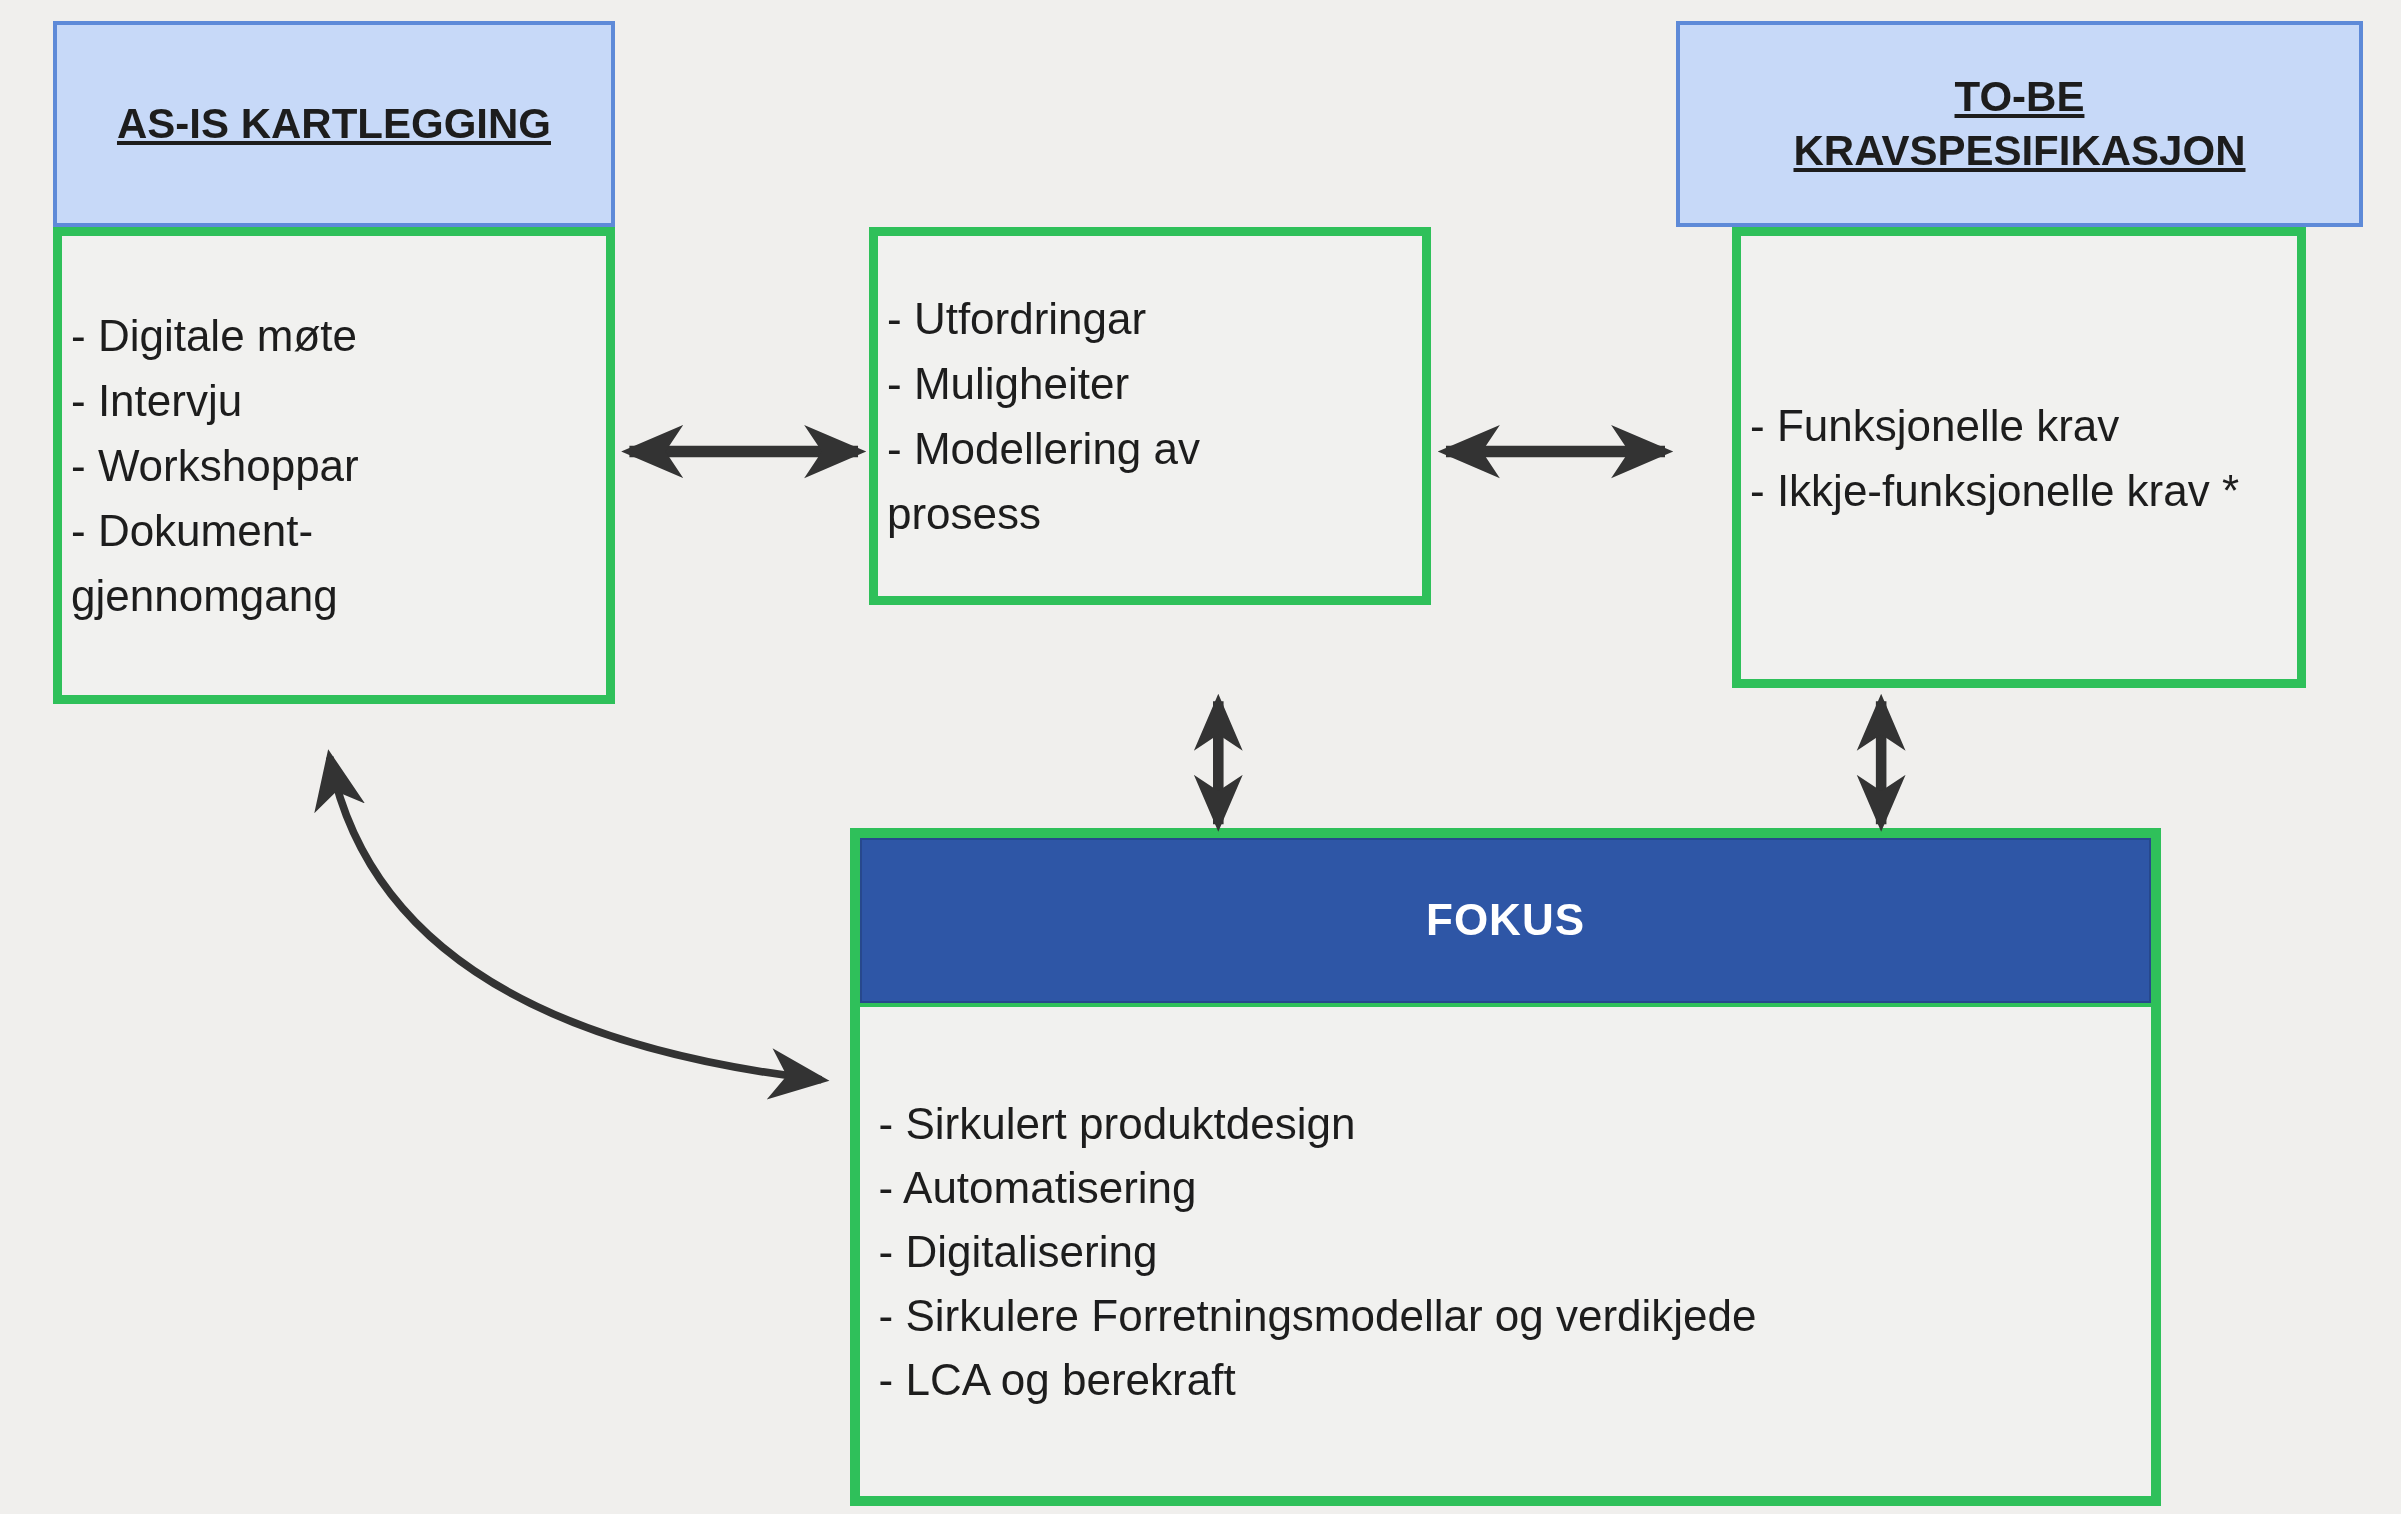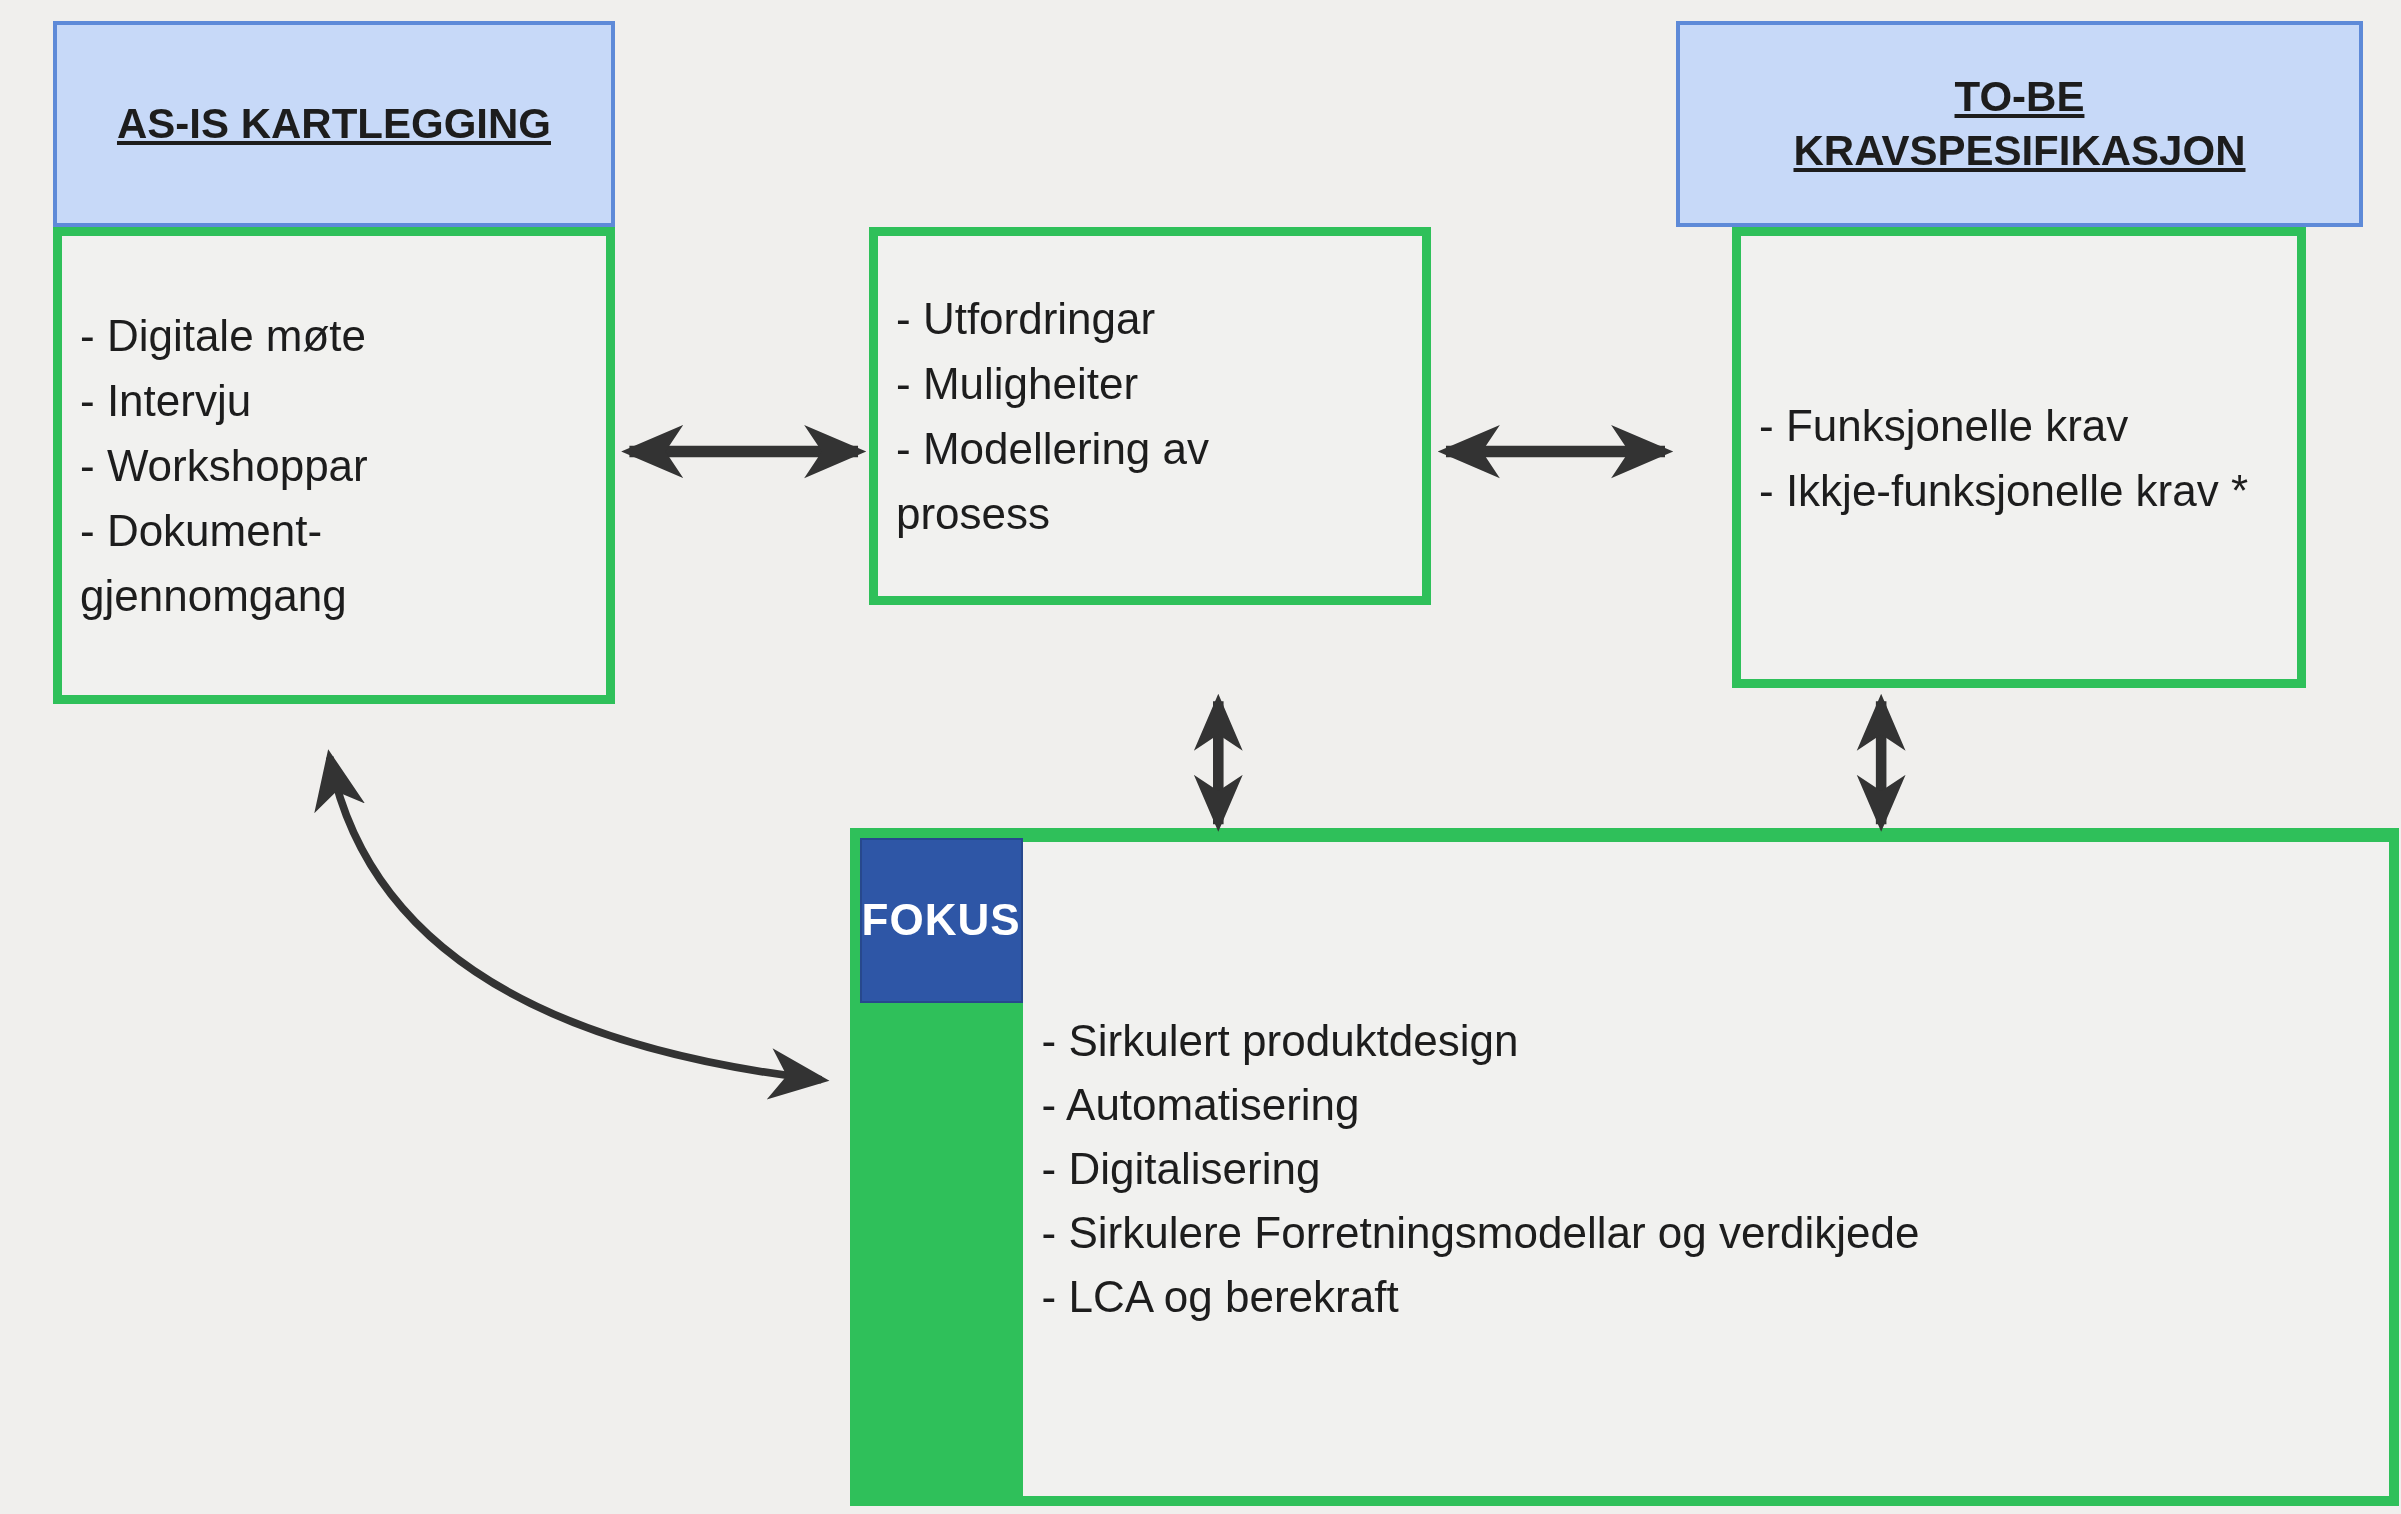--- a/index.html
+++ b/index.html
@@ -33,41 +33,41 @@
     line-height: 1.28;
   }
 
   .panel-body {
     position: absolute;
     background: #f1f1ef;
     border: 9.6px solid #2fc05a;
     display: flex;
     flex-direction: column;
     justify-content: center;
-    padding-left: 18px;
+    padding-left: 9px;
     padding-right: 23px;
   }
 
   .list-item {
     font-size: 44px;
     line-height: 65px;
     color: #1d1d1d;
     white-space: pre-line;
   }
 
   .fokus-wrap {
     position: absolute;
     left: 850px;
     top: 828px;
-    width: 1549px;
+    width: 1311px;
     height: 678px;
     background: #2fc05a;
     padding: 9.6px;
     display: flex;
-    flex-direction: row;
+    flex-direction: column;
   }
 
   .fokus-header {
     height: 165px;
     background: #2e56a6;
     border: 2.9px solid #27488d;
     display: flex;
     align-items: center;
     justify-content: center;
     color: #ffffff;

